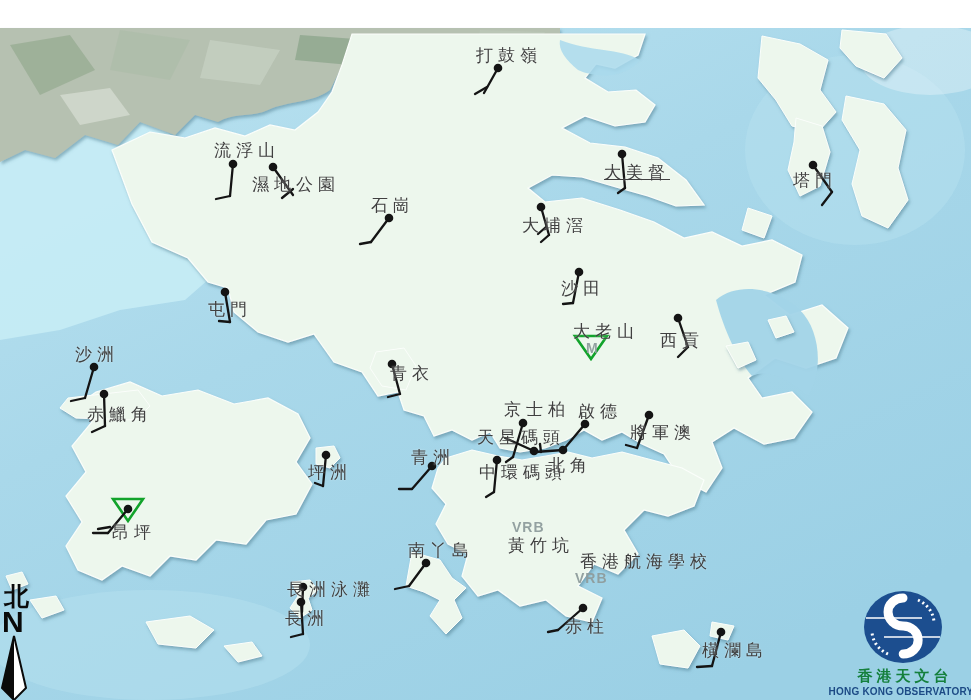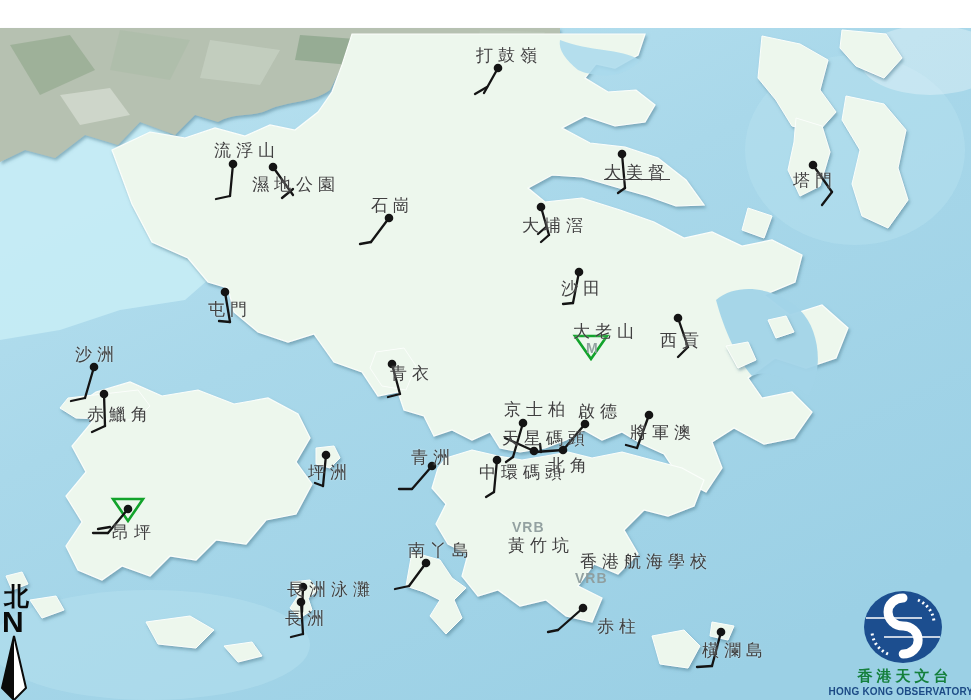--- a/index.html
+++ b/index.html
@@ -227,35 +227,35 @@
         <div class="slabel" style="left: 561px; top: 280px;">沙田</div>
         <div class="slabel" style="left: 660px; top: 297px; margin-top: 35px;">西貢</div>
         <div class="slabel" style="left: 208px; top: 301px;">屯門</div>
         <div class="slabel" style="left: 573px; top: 323px;">大老山</div>
         <div class="note" style="left: 586px; top: 340px;">M</div>
         <div class="slabel" style="left: 75px; top: 346px;">沙洲</div>
         <div class="slabel" style="left: 87px; top: 406px;">赤鱲角</div>
         <div class="slabel" style="left: 373px; top: 365px; margin-left: 17px;">青衣</div>
         <div class="slabel" style="left: 504px; top: 401px;">京士柏</div>
         <div class="slabel" style="left: 578px; top: 403px;">啟德</div>
-        <div class="slabel" style="left: 502px; top: 430px;">天星碼頭</div>
+        <div class="slabel" style="left: 477px; top: 430px; font-family: Liberation Mono, monospace;">天星碼頭</div>
         <div class="slabel" style="left: 630px; top: 424px;">將軍澳</div>
         <div class="slabel" style="left: 479px; top: 464px;">中環碼頭</div>
         <div class="slabel" style="left: 548px; top: 457px;">北角</div>
         <div class="slabel" style="left: 411px; top: 449px;">青洲</div>
         <div class="slabel" style="left: 308px; top: 464px;">坪洲</div>
         <div class="slabel" style="left: 112px; top: 515px; margin-top: 9px;">昂坪</div>
         <div class="slabel" style="left: 508px; top: 537px;">黃竹坑</div>
         <div class="note" style="left: 512px; top: 519px;">VRB</div>
         <div class="slabel" style="left: 408px; top: 542px;">南丫島</div>
         <div class="slabel" style="left: 568px; top: 553px; margin-left: 12px;">香港航海學校</div>
         <div class="note" style="left: 575px; top: 570px;">VRB</div>
         <div class="slabel" style="left: 287px; top: 581px;">長洲泳灘</div>
         <div class="slabel" style="left: 285px; top: 610px;">長洲</div>
-        <div class="slabel" style="left: 565px; top: 618px; margin-left: 32px;">赤柱</div>
+        <div class="slabel" style="left: 565px; top: 618px;">赤柱</div>
         <div class="slabel" style="left: 702px; top: 642px;">橫瀾島</div>
       </div>
 
     <div class="compass-hanzi">北</div>
     <div class="compass-letter">N</div>
     <div class="logo-cn">香港天文台</div>
     <div class="logo-en">HONG KONG OBSERVATORY</div>
   </div>
 
 </div>

